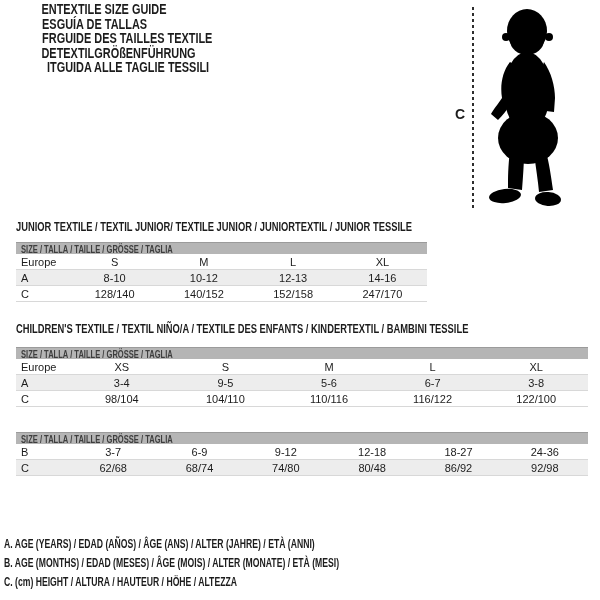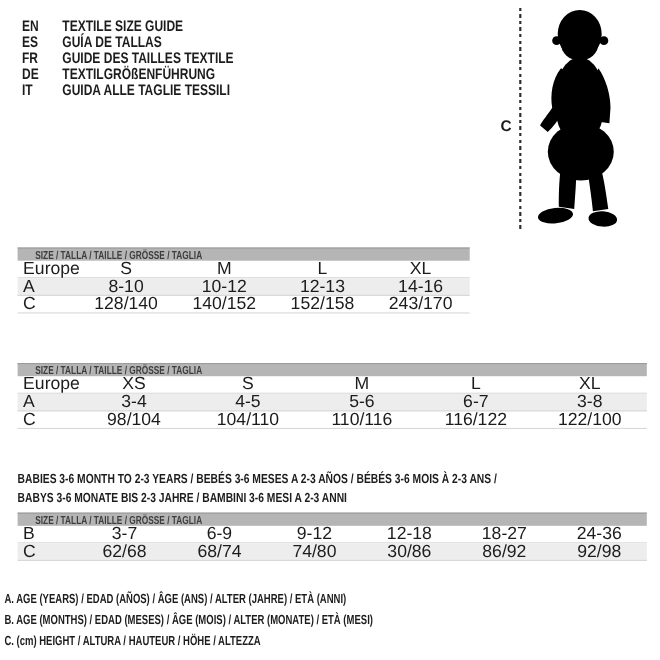--- a/index.html
+++ b/index.html
@@ -5,48 +5,48 @@
   :root{
     --text:#1c1c1c; --bar-bg:#b5b5b5; --bar-border:#9b9b9b;
     --shaded:#ededed; --row-line:#d8d8d8; --silhouette:#000000;
   }
   *{margin:0;padding:0;box-sizing:border-box;}
   html,body{width:600px;height:600px;background:#fff;overflow:hidden;}
   body{position:relative;font-family:"Liberation Sans","DejaVu Sans",sans-serif;color:var(--text);}
   .cond-tight{display:inline-block;transform:scaleX(0.72);transform-origin:0 50%;white-space:nowrap;}
 
   
-  .lang-list{position:absolute;left:20px;top:16px;}
+  .lang-list{position:absolute;left:20px;top:2px;text-align:right;}
   .lang-row{display:flex;transform:scaleX(0.78);transform-origin:0 0;
             font-weight:bold;font-size:14px;line-height:14.5px;white-space:nowrap;}
   .lang-code{width:47px;flex:0 0 47px;}
 
   
   .dash-line{position:absolute;left:472px;top:7px;width:2px;height:202px;
     background:repeating-linear-gradient(to bottom,#2e2e2e 0px,#2e2e2e 3px,transparent 3px,transparent 6px);}
   .c-label{position:absolute;left:451px;top:106px;width:18px;text-align:center;
            font-weight:bold;font-size:14px;}
   .toddler{position:absolute;left:488px;top:6px;width:78px;height:202px;color:var(--silhouette);}
 
   
   .tables{position:absolute;inset:0;pointer-events:none;}
   .table-block{position:absolute;left:16px;}
   .tables .table-block:nth-of-type(1){top:219px;width:411px;}
   .tables .table-block:nth-of-type(2){top:321px;width:572px;}
   .tables .table-block:nth-of-type(3){top:427px;width:572px;}
   .t-title-line{font-weight:bold;font-size:12px;line-height:17px;
                 transform:scaleX(0.78);transform-origin:0 50%;white-space:nowrap;}
   .t-sizebar{height:12px;background:var(--bar-bg);border-top:1px solid var(--bar-border);
-             display:flex;align-items:center;padding-left:16px;
+             display:flex;align-items:center;padding-left:5px;
              font-weight:bold;font-size:10.5px;color:#3d3d3d;}
   .tables .table-block:nth-of-type(1) .t-sizebar{margin-top:6px;}
   .tables .table-block:nth-of-type(2) .t-sizebar{margin-top:9px;}
   .tables .table-block:nth-of-type(3) .t-sizebar{margin-top:5px;}
   .trow{display:flex;height:16px;align-items:center;border-bottom:1px solid var(--row-line);
-        font-size:16px;}
+        font-size:11px;}
   .t-rows .trow:nth-of-type(2){background:var(--shaded);}
   .tlabel{width:54px;flex:0 0 54px;padding-left:5px;}
   .tcell{flex:1;text-align:center;}
 
   
   .footnotes{position:absolute;left:4px;top:535px;}
   .footnote{font-weight:bold;font-size:12px;line-height:19.2px;
             transform:scaleX(0.72);transform-origin:0 50%;white-space:nowrap;}
 </style>
 </head>
@@ -91,20 +91,23 @@
       <path d="M56,56 C63,66 67,80 67,92 L66,106 L58,105 C58,94 56,80 52,68 Z"></path>
       <path d="M22,145 C20,160 20,172 20,182 L34,184 C35,170 36,158 36,148 Z"></path>
       <ellipse cx="17" cy="190" rx="16" ry="7" transform="rotate(-6 17 190)"></ellipse>
       <path d="M46,148 C48,162 50,175 51,186 L65,184 C63,170 61,156 58,146 Z"></path>
       <ellipse cx="60" cy="193" rx="13" ry="7" transform="rotate(4 60 193)"></ellipse>
     </g>
   </svg>
 
   <div class="tables">
     <div class="table-block">
+        <div class="t-title">
+          <div class="t-title-line">JUNIOR TEXTILE / TEXTIL JUNIOR/ TEXTILE JUNIOR / JUNIORTEXTIL / JUNIOR TESSILE</div>
+        </div>
         <div class="t-sizebar">
           <span class="cond-tight">SIZE / TALLA / TAILLE / GRÖSSE / TAGLIA</span>
         </div>
         <div class="t-rows">
           <div class="trow">
               <span class="tlabel">Europe</span>
               <span class="tcell">S</span>
             <span class="tcell">M</span>
             <span class="tcell">L</span>
             <span class="tcell">XL</span>
@@ -114,79 +117,78 @@
               <span class="tcell">8-10</span>
             <span class="tcell">10-12</span>
             <span class="tcell">12-13</span>
             <span class="tcell">14-16</span>
             </div>
           <div class="trow">
               <span class="tlabel">C</span>
               <span class="tcell">128/140</span>
             <span class="tcell">140/152</span>
             <span class="tcell">152/158</span>
-            <span class="tcell">243/170</span>
+            <span class="tcell">247/170</span>
             </div>
         </div>
       </div>
       <div class="table-block">
+        <div class="t-title">
+          <div class="t-title-line">CHILDREN'S TEXTILE / TEXTIL NIÑO/A / TEXTILE DES ENFANTS / KINDERTEXTIL / BAMBINI TESSILE</div>
+        </div>
         <div class="t-sizebar">
           <span class="cond-tight">SIZE / TALLA / TAILLE / GRÖSSE / TAGLIA</span>
         </div>
         <div class="t-rows">
           <div class="trow">
               <span class="tlabel">Europe</span>
               <span class="tcell">XS</span>
             <span class="tcell">S</span>
             <span class="tcell">M</span>
             <span class="tcell">L</span>
             <span class="tcell">XL</span>
             </div>
           <div class="trow">
               <span class="tlabel">A</span>
               <span class="tcell">3-4</span>
-            <span class="tcell">4-5</span>
+            <span class="tcell">9-5</span>
             <span class="tcell">5-6</span>
             <span class="tcell">6-7</span>
             <span class="tcell">3-8</span>
             </div>
           <div class="trow">
               <span class="tlabel">C</span>
               <span class="tcell">98/104</span>
             <span class="tcell">104/110</span>
             <span class="tcell">110/116</span>
             <span class="tcell">116/122</span>
             <span class="tcell">122/100</span>
             </div>
         </div>
       </div>
       <div class="table-block">
-        <div class="t-title">
-          <div class="t-title-line">BABIES 3-6 MONTH TO 2-3 YEARS / BEBÉS 3-6 MESES A 2-3 AÑOS / BÉBÉS 3-6 MOIS À 2-3 ANS /</div>
-          <div class="t-title-line">BABYS 3-6 MONATE BIS 2-3 JAHRE / BAMBINI 3-6 MESI A 2-3 ANNI</div>
-        </div>
         <div class="t-sizebar">
           <span class="cond-tight">SIZE / TALLA / TAILLE / GRÖSSE / TAGLIA</span>
         </div>
         <div class="t-rows">
           <div class="trow">
               <span class="tlabel">B</span>
               <span class="tcell">3-7</span>
             <span class="tcell">6-9</span>
             <span class="tcell">9-12</span>
             <span class="tcell">12-18</span>
             <span class="tcell">18-27</span>
             <span class="tcell">24-36</span>
             </div>
           <div class="trow">
               <span class="tlabel">C</span>
               <span class="tcell">62/68</span>
             <span class="tcell">68/74</span>
             <span class="tcell">74/80</span>
-            <span class="tcell">30/86</span>
+            <span class="tcell">80/48</span>
             <span class="tcell">86/92</span>
             <span class="tcell">92/98</span>
             </div>
         </div>
       </div>
   </div>
 
   <div class="footnotes">
     <div class="footnote">A. AGE (YEARS) / EDAD (AÑOS) / ÂGE (ANS) / ALTER (JAHRE) / ETÀ (ANNI)</div>
       <div class="footnote">B. AGE (MONTHS) / EDAD (MESES) / ÂGE (MOIS) / ALTER (MONATE) / ETÀ (MESI)</div>

